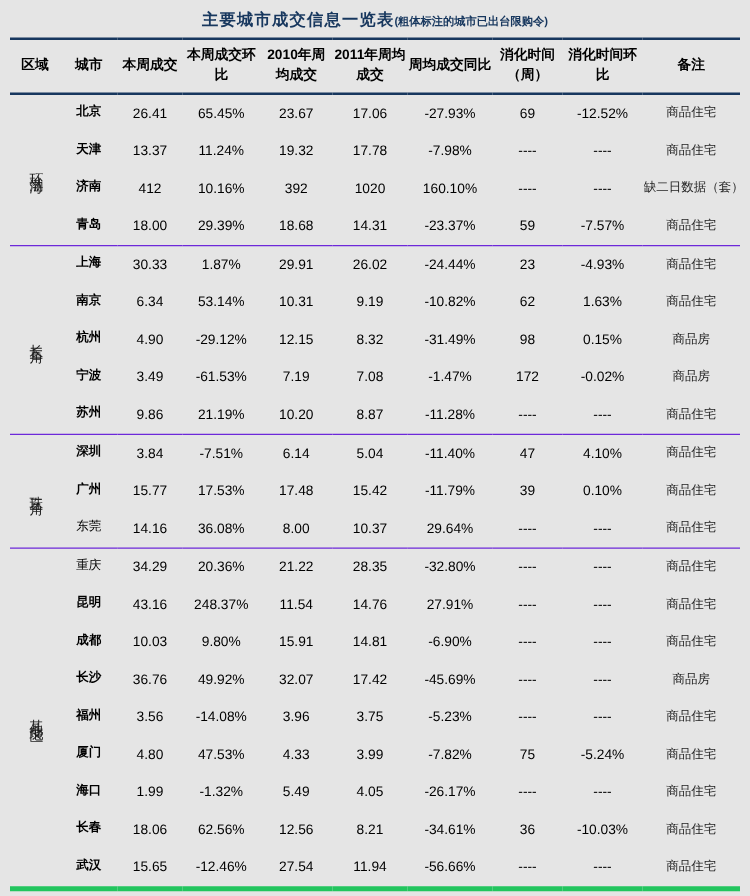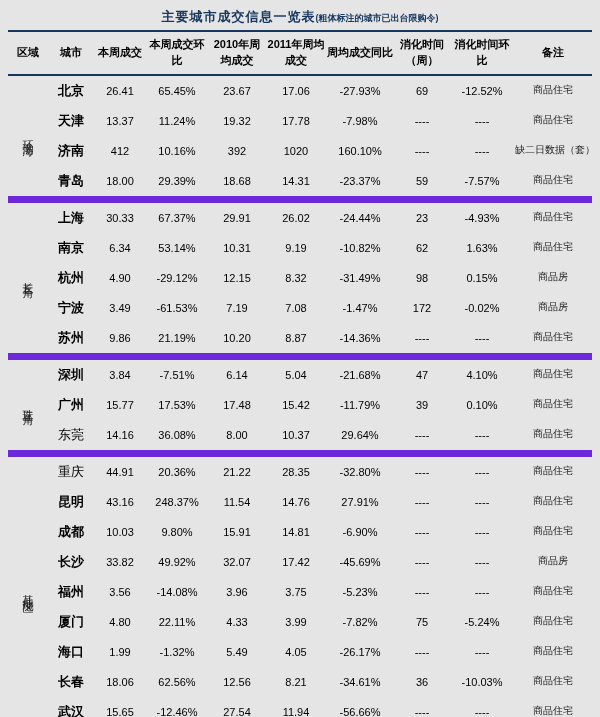--- a/index.html
+++ b/index.html
@@ -54,41 +54,41 @@
   }
   td {
     font-size: 11px;
     color: #000000;
     text-align: center;
     vertical-align: middle;
     height: 30px;
     padding: 0 1px;
     line-height: 1.1;
   }
-  tr.region-last { border-bottom: 7px solid #6d28d9; }
+  tr.region-last { border-bottom: 1px solid #6d28d9; }
   tr.table-last  { border-bottom: 4px solid #22c55e; }
   td.region-cell { vertical-align: middle; }
   .region-label {
     display: inline-block;
     writing-mode: vertical-rl;
     text-orientation: upright;
     font-family: "Liberation Serif", serif;
     font-size: 11px;
     color: #1a1a1a;
     letter-spacing: 3px;
     line-height: 1.1;
   }
   td.city-cell {
-    font-family: Liberation Sans, sans-serif;
+    font-family: Liberation Mono, monospace;
     font-weight: bold;
-    font-size: 13px;
+    font-size: 10px;
   }
   td.city-cell.city-regular { font-weight: normal; }
   td.note-cell {
-    font-family: Liberation Mono, monospace;
+    font-family: Liberation Sans, sans-serif;
     font-size: 10px;
     color: #222222;
     white-space: nowrap;
   }
   td.num-cell { font-size: 11px; }
 </style>
 </head>
 <body>
 
 <div class="page">
@@ -166,21 +166,21 @@
           <td class="num-cell">14.31</td>
           <td class="num-cell">-23.37%</td>
           <td class="num-cell">59</td>
           <td class="num-cell">-7.57%</td>
           <td class="note-cell">商品住宅</td>
         </tr>
         <tr>
           <td rowspan="5" class="region-cell"><span class="region-label">长三角</span></td>
           <td class="city-cell">上海</td>
           <td class="num-cell">30.33</td>
-          <td class="num-cell">67.37%</td>
+          <td class="num-cell">1.87%</td>
           <td class="num-cell">29.91</td>
           <td class="num-cell">26.02</td>
           <td class="num-cell">-24.44%</td>
           <td class="num-cell">23</td>
           <td class="num-cell">-4.93%</td>
           <td class="note-cell">商品住宅</td>
         </tr>
         <tr>
           <td class="city-cell">南京</td>
           <td class="num-cell">6.34</td>
@@ -213,33 +213,33 @@
           <td class="num-cell">172</td>
           <td class="num-cell">-0.02%</td>
           <td class="note-cell">商品房</td>
         </tr>
         <tr class="region-last">
           <td class="city-cell">苏州</td>
           <td class="num-cell">9.86</td>
           <td class="num-cell">21.19%</td>
           <td class="num-cell">10.20</td>
           <td class="num-cell">8.87</td>
-          <td class="num-cell">-14.36%</td>
+          <td class="num-cell">-11.28%</td>
           <td class="num-cell">----</td>
           <td class="num-cell">----</td>
           <td class="note-cell">商品住宅</td>
         </tr>
         <tr>
           <td rowspan="3" class="region-cell"><span class="region-label">珠三角</span></td>
           <td class="city-cell">深圳</td>
           <td class="num-cell">3.84</td>
           <td class="num-cell">-7.51%</td>
           <td class="num-cell">6.14</td>
           <td class="num-cell">5.04</td>
-          <td class="num-cell">-21.68%</td>
+          <td class="num-cell">-11.40%</td>
           <td class="num-cell">47</td>
           <td class="num-cell">4.10%</td>
           <td class="note-cell">商品住宅</td>
         </tr>
         <tr>
           <td class="city-cell">广州</td>
           <td class="num-cell">15.77</td>
           <td class="num-cell">17.53%</td>
           <td class="num-cell">17.48</td>
           <td class="num-cell">15.42</td>
@@ -255,21 +255,21 @@
           <td class="num-cell">8.00</td>
           <td class="num-cell">10.37</td>
           <td class="num-cell">29.64%</td>
           <td class="num-cell">----</td>
           <td class="num-cell">----</td>
           <td class="note-cell">商品住宅</td>
         </tr>
         <tr>
           <td rowspan="9" class="region-cell"><span class="region-label">其他地区</span></td>
           <td class="city-cell city-regular">重庆</td>
-          <td class="num-cell">44.91</td>
+          <td class="num-cell">34.29</td>
           <td class="num-cell">20.36%</td>
           <td class="num-cell">21.22</td>
           <td class="num-cell">28.35</td>
           <td class="num-cell">-32.80%</td>
           <td class="num-cell">----</td>
           <td class="num-cell">----</td>
           <td class="note-cell">商品住宅</td>
         </tr>
         <tr>
           <td class="city-cell">昆明</td>
@@ -288,21 +288,21 @@
           <td class="num-cell">9.80%</td>
           <td class="num-cell">15.91</td>
           <td class="num-cell">14.81</td>
           <td class="num-cell">-6.90%</td>
           <td class="num-cell">----</td>
           <td class="num-cell">----</td>
           <td class="note-cell">商品住宅</td>
         </tr>
         <tr>
           <td class="city-cell">长沙</td>
-          <td class="num-cell">33.82</td>
+          <td class="num-cell">36.76</td>
           <td class="num-cell">49.92%</td>
           <td class="num-cell">32.07</td>
           <td class="num-cell">17.42</td>
           <td class="num-cell">-45.69%</td>
           <td class="num-cell">----</td>
           <td class="num-cell">----</td>
           <td class="note-cell">商品房</td>
         </tr>
         <tr>
           <td class="city-cell">福州</td>
@@ -311,21 +311,21 @@
           <td class="num-cell">3.96</td>
           <td class="num-cell">3.75</td>
           <td class="num-cell">-5.23%</td>
           <td class="num-cell">----</td>
           <td class="num-cell">----</td>
           <td class="note-cell">商品住宅</td>
         </tr>
         <tr>
           <td class="city-cell">厦门</td>
           <td class="num-cell">4.80</td>
-          <td class="num-cell">22.11%</td>
+          <td class="num-cell">47.53%</td>
           <td class="num-cell">4.33</td>
           <td class="num-cell">3.99</td>
           <td class="num-cell">-7.82%</td>
           <td class="num-cell">75</td>
           <td class="num-cell">-5.24%</td>
           <td class="note-cell">商品住宅</td>
         </tr>
         <tr>
           <td class="city-cell">海口</td>
           <td class="num-cell">1.99</td>

